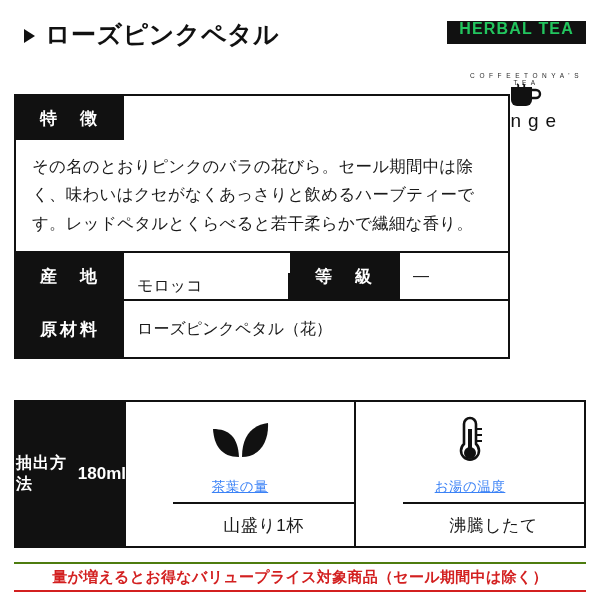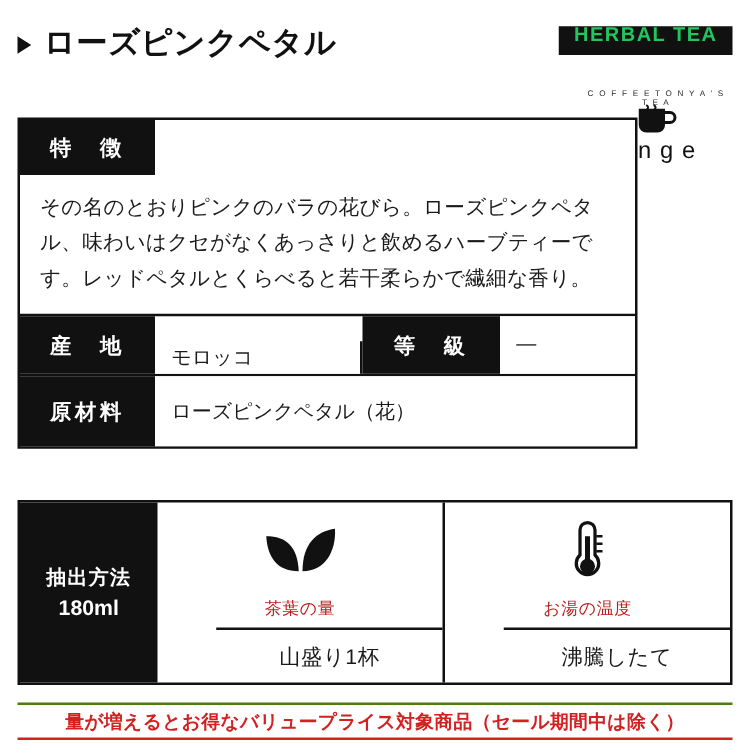--- a/index.html
+++ b/index.html
@@ -17,21 +17,21 @@
   .page {
     position: relative;
     width: 600px;
     height: 600px;
     box-sizing: border-box;
   }
 
   
   .header {
     position: absolute;
-    left: 14px;
+    left: 24px;
     top: 22px;
     right: 14px;
     height: 36px;
   }
   .title-row {
     display: flex;
     align-items: center;
     gap: 10px;
   }
   .tri {
@@ -155,21 +155,20 @@
     width: 572px;
     border: 2px solid #111111;
     box-sizing: border-box;
     display: flex;
   }
   .brew-left {
     width: 110px;
     background: #111111;
     color: #ffffff;
     display: flex;
-    flex-direction: column;
     align-items: center;
     justify-content: center;
     gap: 4px;
   }
   .brew-left .bl-1 {
     font-size: 16px;
     font-weight: bold;
     letter-spacing: 1px;
   }
   .brew-left .bl-2 {
@@ -199,22 +198,23 @@
   }
   .brew-icon {
     flex: 1;
     display: flex;
     align-items: center;
     justify-content: center;
     width: 100%;
   }
   .brew-cap {
     font-size: 13.5px;
-    color: #b91c1c;
+    color: #3b82f6;
     letter-spacing: 0.5px;
+    text-decoration: underline;
   }
   .brew-bot {
     border-top: 2px solid #111111;
     height: 42px;
     display: flex;
     align-items: center;
     justify-content: center;
     font-size: 17px;
     letter-spacing: 0.5px;
     margin-left: 47px;
@@ -273,21 +273,21 @@
     <div class="logo-word">ange</div>
   </div>
 
   <div class="tbl">
 
     <div class="row">
       <div class="cell-label r-feature-label">特　徴</div>
       <div class="r-feature-rest"></div>
     </div>
 
-    <div class="desc">その名のとおりピンクのバラの花びら。ローズピンクペタル、味わいはクセがなくあっさりと飲めるハーブティーです。レッドペタルとくらべると若干柔らかで繊細な香り。</div>
+    <div class="desc">その名のとおりピンクのバラの花びら。セール期間中は除く、味わいはクセがなくあっさりと飲めるハーブティーです。レッドペタルとくらべると若干柔らかで繊細な香り。</div>
 
     <div class="row r2">
       <div class="cell-label origin-label">産　地</div>
       <div class="cell-val origin-val">モロッコ</div>
       <div class="cell-label grade-label">等　級</div>
       <div class="cell-val grade-val">―</div>
     </div>
 
     <div class="row">
       <div class="cell-label mat-label">原材料</div>

